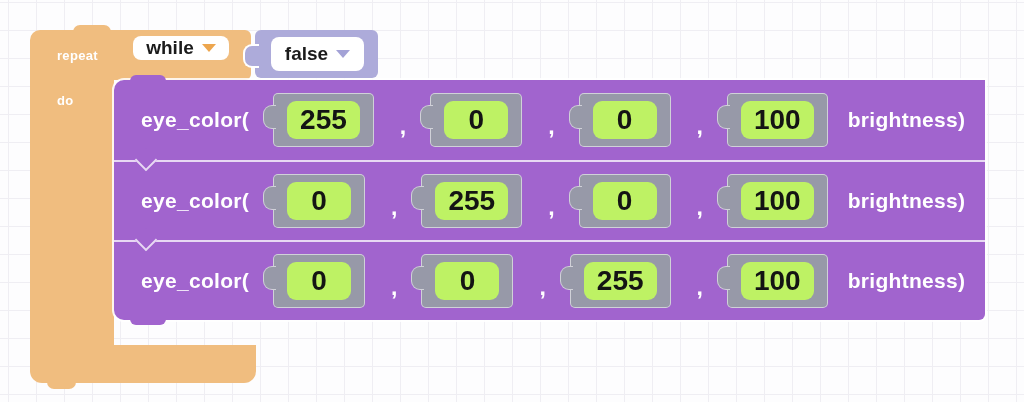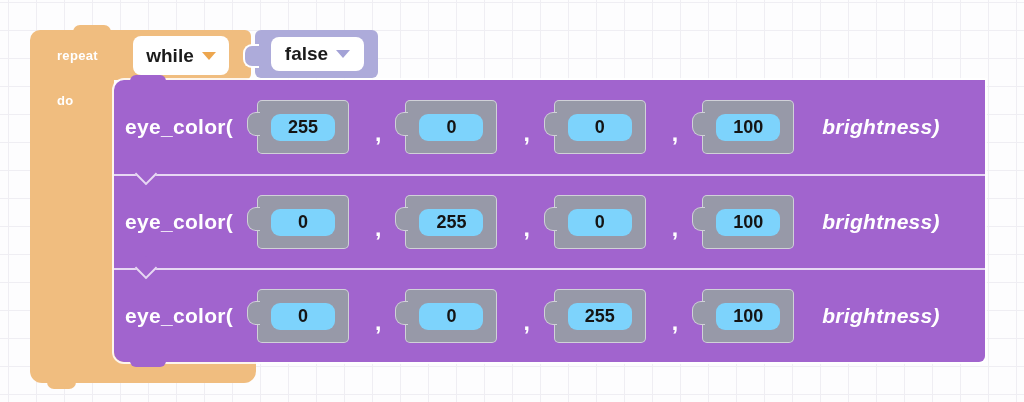--- a/index.html
+++ b/index.html
@@ -51,21 +51,21 @@
     display: flex; align-items: center;
     color: #ffffff; font-size: 13px; letter-spacing: .3px;
   }
   .do-label {
     position: absolute; left: 57px; top: 93px; z-index: 3;
     color: #ffffff; font-size: 13px; letter-spacing: .3px;
   }
 
   .while-dropdown {
     position: absolute; left: 133px; top: 36px; z-index: 3;
-    width: 96px; height: 39px; background: #ffffff;
+    width: 96px; height: 24px; background: #ffffff;
     border-radius: 8px; cursor: pointer;
     display: flex; align-items: center; justify-content: center; gap: 8px;
     color: #1b1b1b; font-size: 19px; text-align: center;
   }
   .caret {
     width: 0; height: 0;
     border-left: 7px solid transparent;
     border-right: 7px solid transparent;
     border-top: 8px solid #eda64e;
   }
@@ -91,23 +91,23 @@
   }
   .false-field .caret { border-top-color: #a3a2d6; }
 
   
   .stack {
     position: absolute; left: 114px; top: 80px; width: 871px; z-index: 2;
     box-shadow: 0 0 0 2px rgba(255,255,255,.85);
     border-radius: 10px 0 6px 10px;
   }
   .row {
-    position: relative; height: 94px; background: #a164ce;
+    position: relative; height: 80px; background: #a164ce;
     display: flex; align-items: center;
-    padding-left: 11px; cursor: grab;
+    padding-left: 27px; cursor: grab;
   }
   .row-0 { border-radius: 10px 0 0 0; }
   .row-0::before { 
     content: ""; position: absolute; left: 16px; top: -5px;
     width: 36px; height: 6px; background: #a164ce;
     border-radius: 8px 8px 0 0;
   }
   .row-1, .row-2 { border-top: 2px solid rgba(255,255,255,.75); }
   .row-2 { border-radius: 0 0 6px 10px; }
   .row-2::after { 
@@ -118,42 +118,42 @@
   .seam-notch {
     position: absolute; left: 24px; top: -10px;
     width: 16px; height: 16px; background: #a164ce;
     transform: rotate(45deg);
     border-right: 2px solid rgba(255,255,255,.75);
     border-bottom: 2px solid rgba(255,255,255,.75);
   }
   .fn-label, .suffix-label {
     color: #ffffff; font-size: 21px; letter-spacing: .3px; white-space: nowrap;
   }
-  .suffix-label { margin-left: 28px; font-style: italic; }
+  .suffix-label { margin-left: 20px; }
   .comma {
     color: #ffffff; font-size: 23px; margin-left: 26px;
     align-self: center; transform: translateY(6px);
   }
   .num-block {
     position: relative; margin-left: 24px;
     height: 54px; background: #9799a8;
     border: 1px solid rgba(255,255,255,.55); border-radius: 5px;
     display: flex; align-items: center; padding: 0 13px;
     cursor: grab;
   }
   .num-block::before { 
     content: ""; position: absolute; left: -11px; top: 11px;
     width: 12px; height: 22px; background: #9799a8;
     border: 1px solid rgba(255,255,255,.55); border-right: none;
     border-radius: 9px 0 0 9px;
   }
   .num-field {
-    background: #7dd3fc; border-radius: 9px;
+    background: #bef264; border-radius: 9px;
     min-width: 64px; padding: 3px 13px; text-align: center;
-    color: #141414; font-size: 18px; cursor: text;
+    color: #141414; font-size: 28px; cursor: text;
   }
 </style>
 </head>
 <body>
 
 <div class="workspace">
 
   <div>
     <div class="orange orange-header"></div>
     <div class="orange orange-arm"></div>

